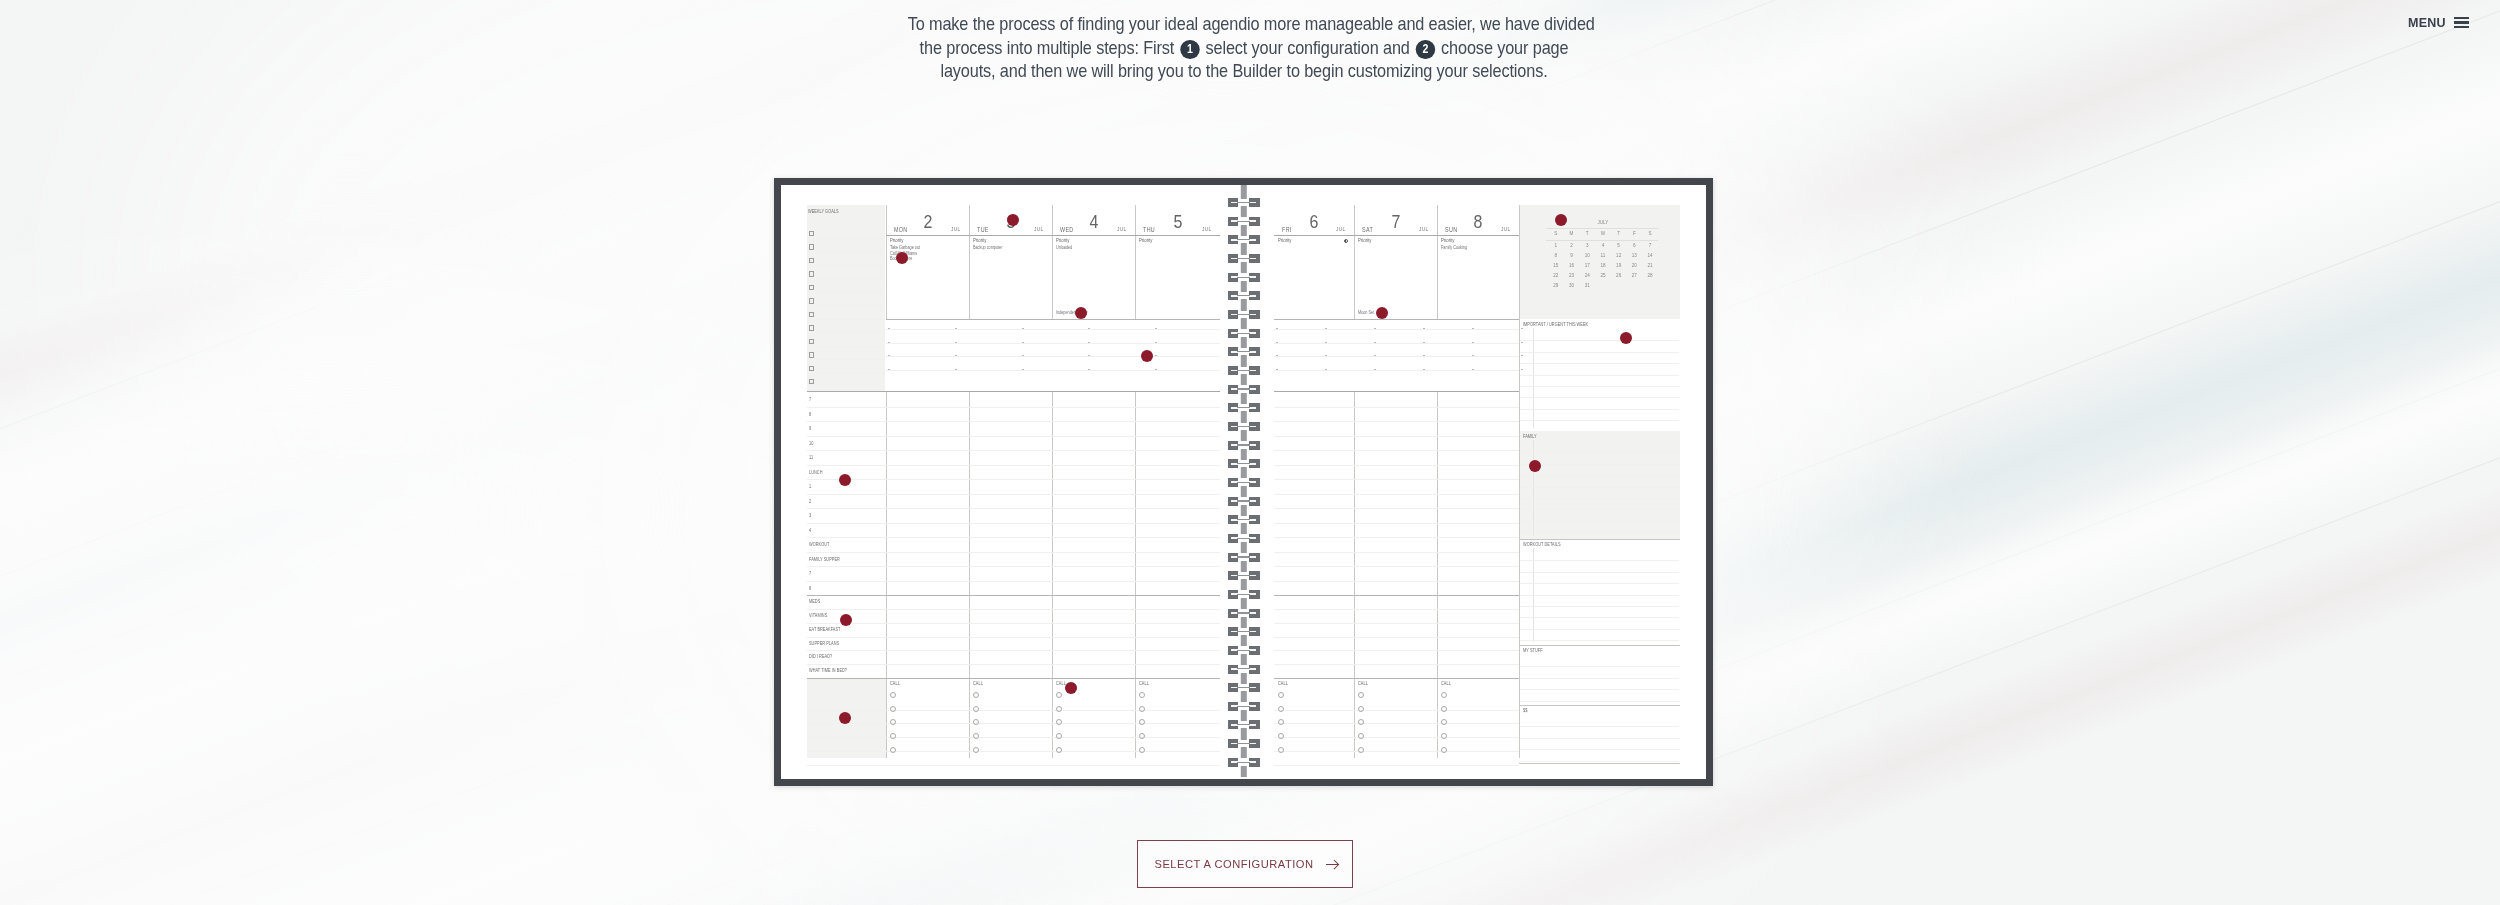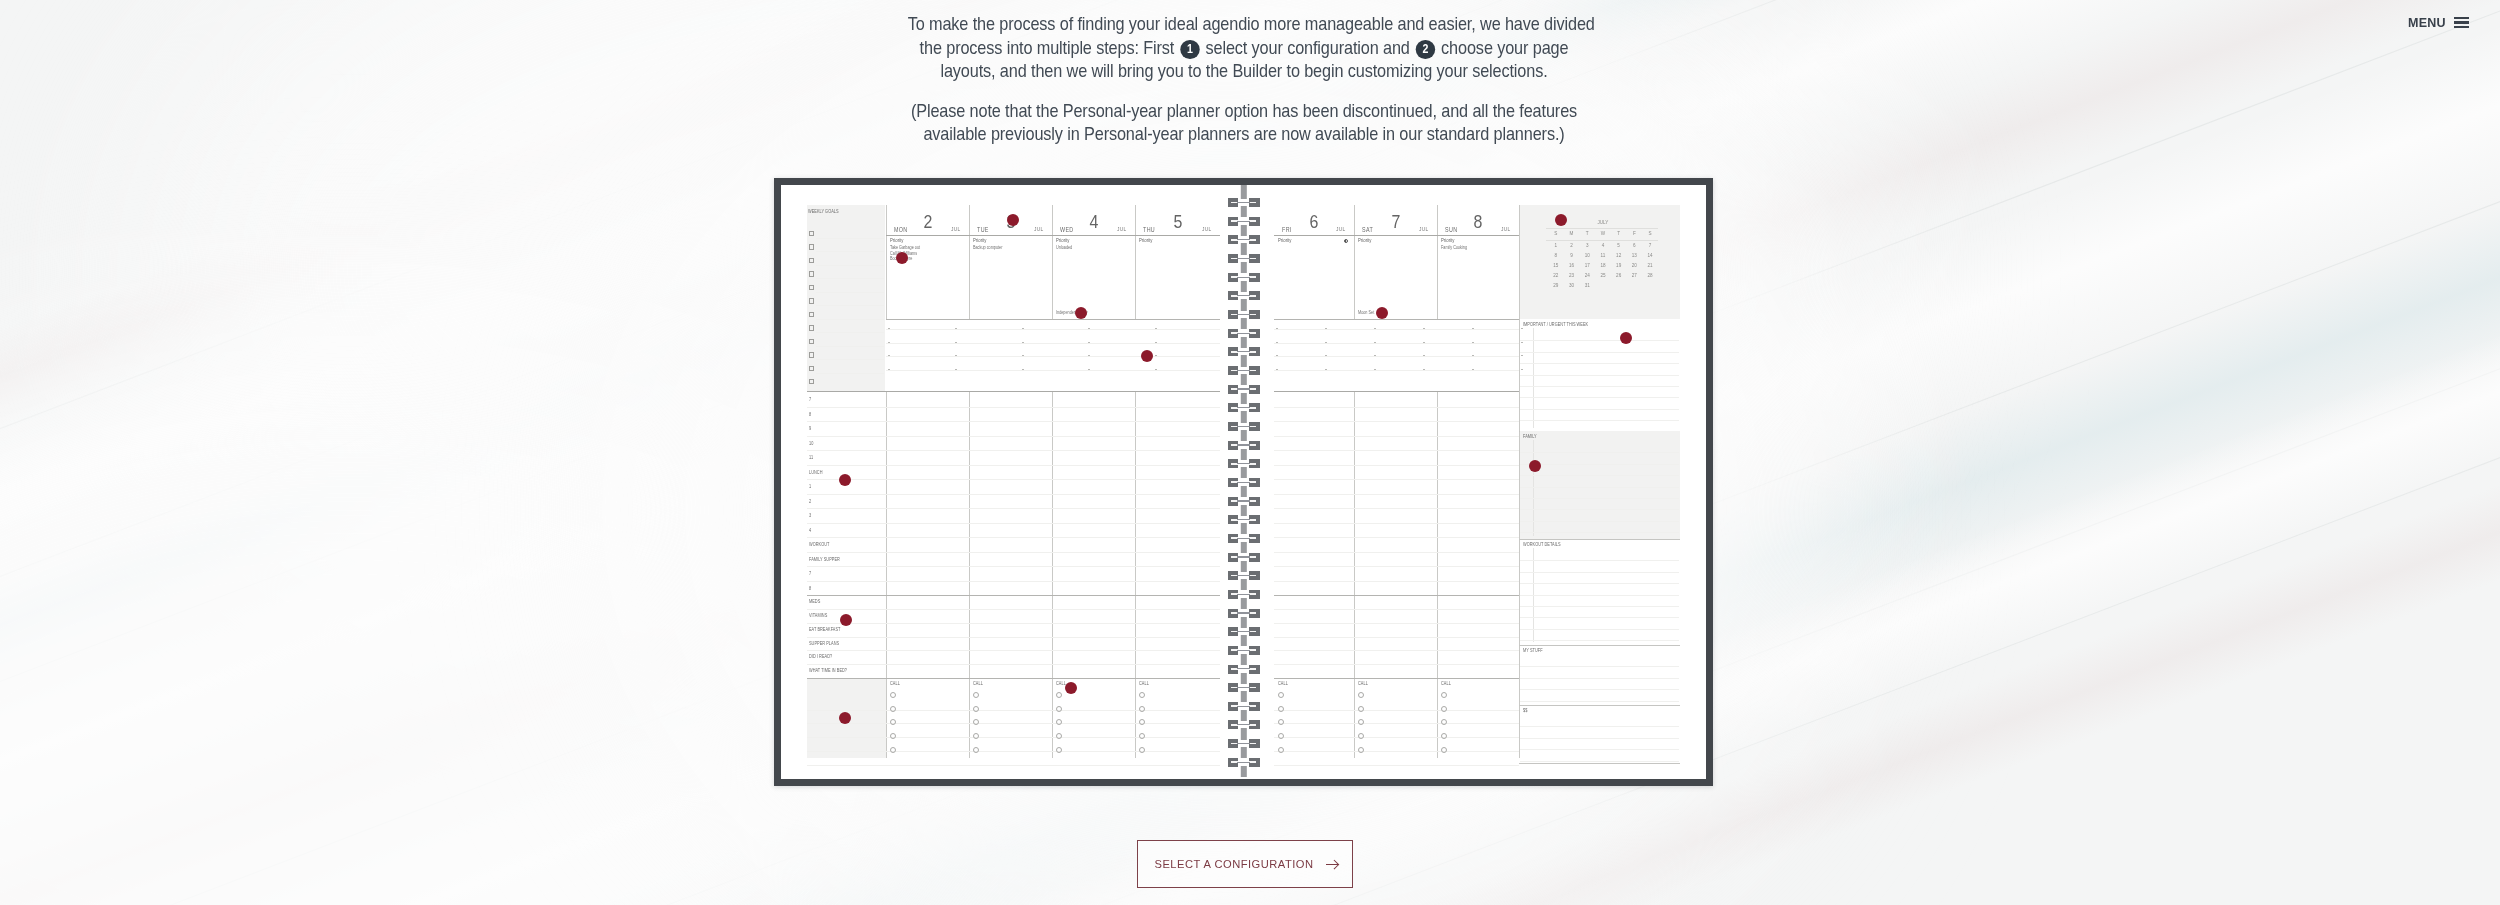--- a/index.html
+++ b/index.html
@@ -109,24 +109,20 @@
       <i></i>
       <i></i>
     </span>
 </div>
 
 <div class="intro">
   <p class="p1">
       <span class="ln">To make the process of finding your ideal agendio more manageable and easier, we have divided</span>
       <span class="ln">the process into multiple steps: First <span class="stepnum">1</span> select your configuration and <span class="stepnum">2</span> choose your page</span>
       <span class="ln">layouts, and then we will bring you to the Builder to begin customizing your selections.</span>
-    </p>
-  <p class="p2">
-      <span class="ln">(Please note that the Personal-year planner option has been discontinued, and all the features</span>
-      <span class="ln">available previously in Personal-year planners are now available in our standard planners.)</span>
     </p>
 </div>
 
 <div class="planner">
   <div class="spread">
     <div class="page left">
       <div class="pg-inner" id="leftpage">
           <div class="goals" style="left: 26px; top: 20px; width: 78px; height: 186px;"></div>
           <div class="lbl" style="left: 27px; top: 25px;">WEEKLY GOALS</div>
           <div class="cbox" style="left: 28px; top: 46px;"></div>

